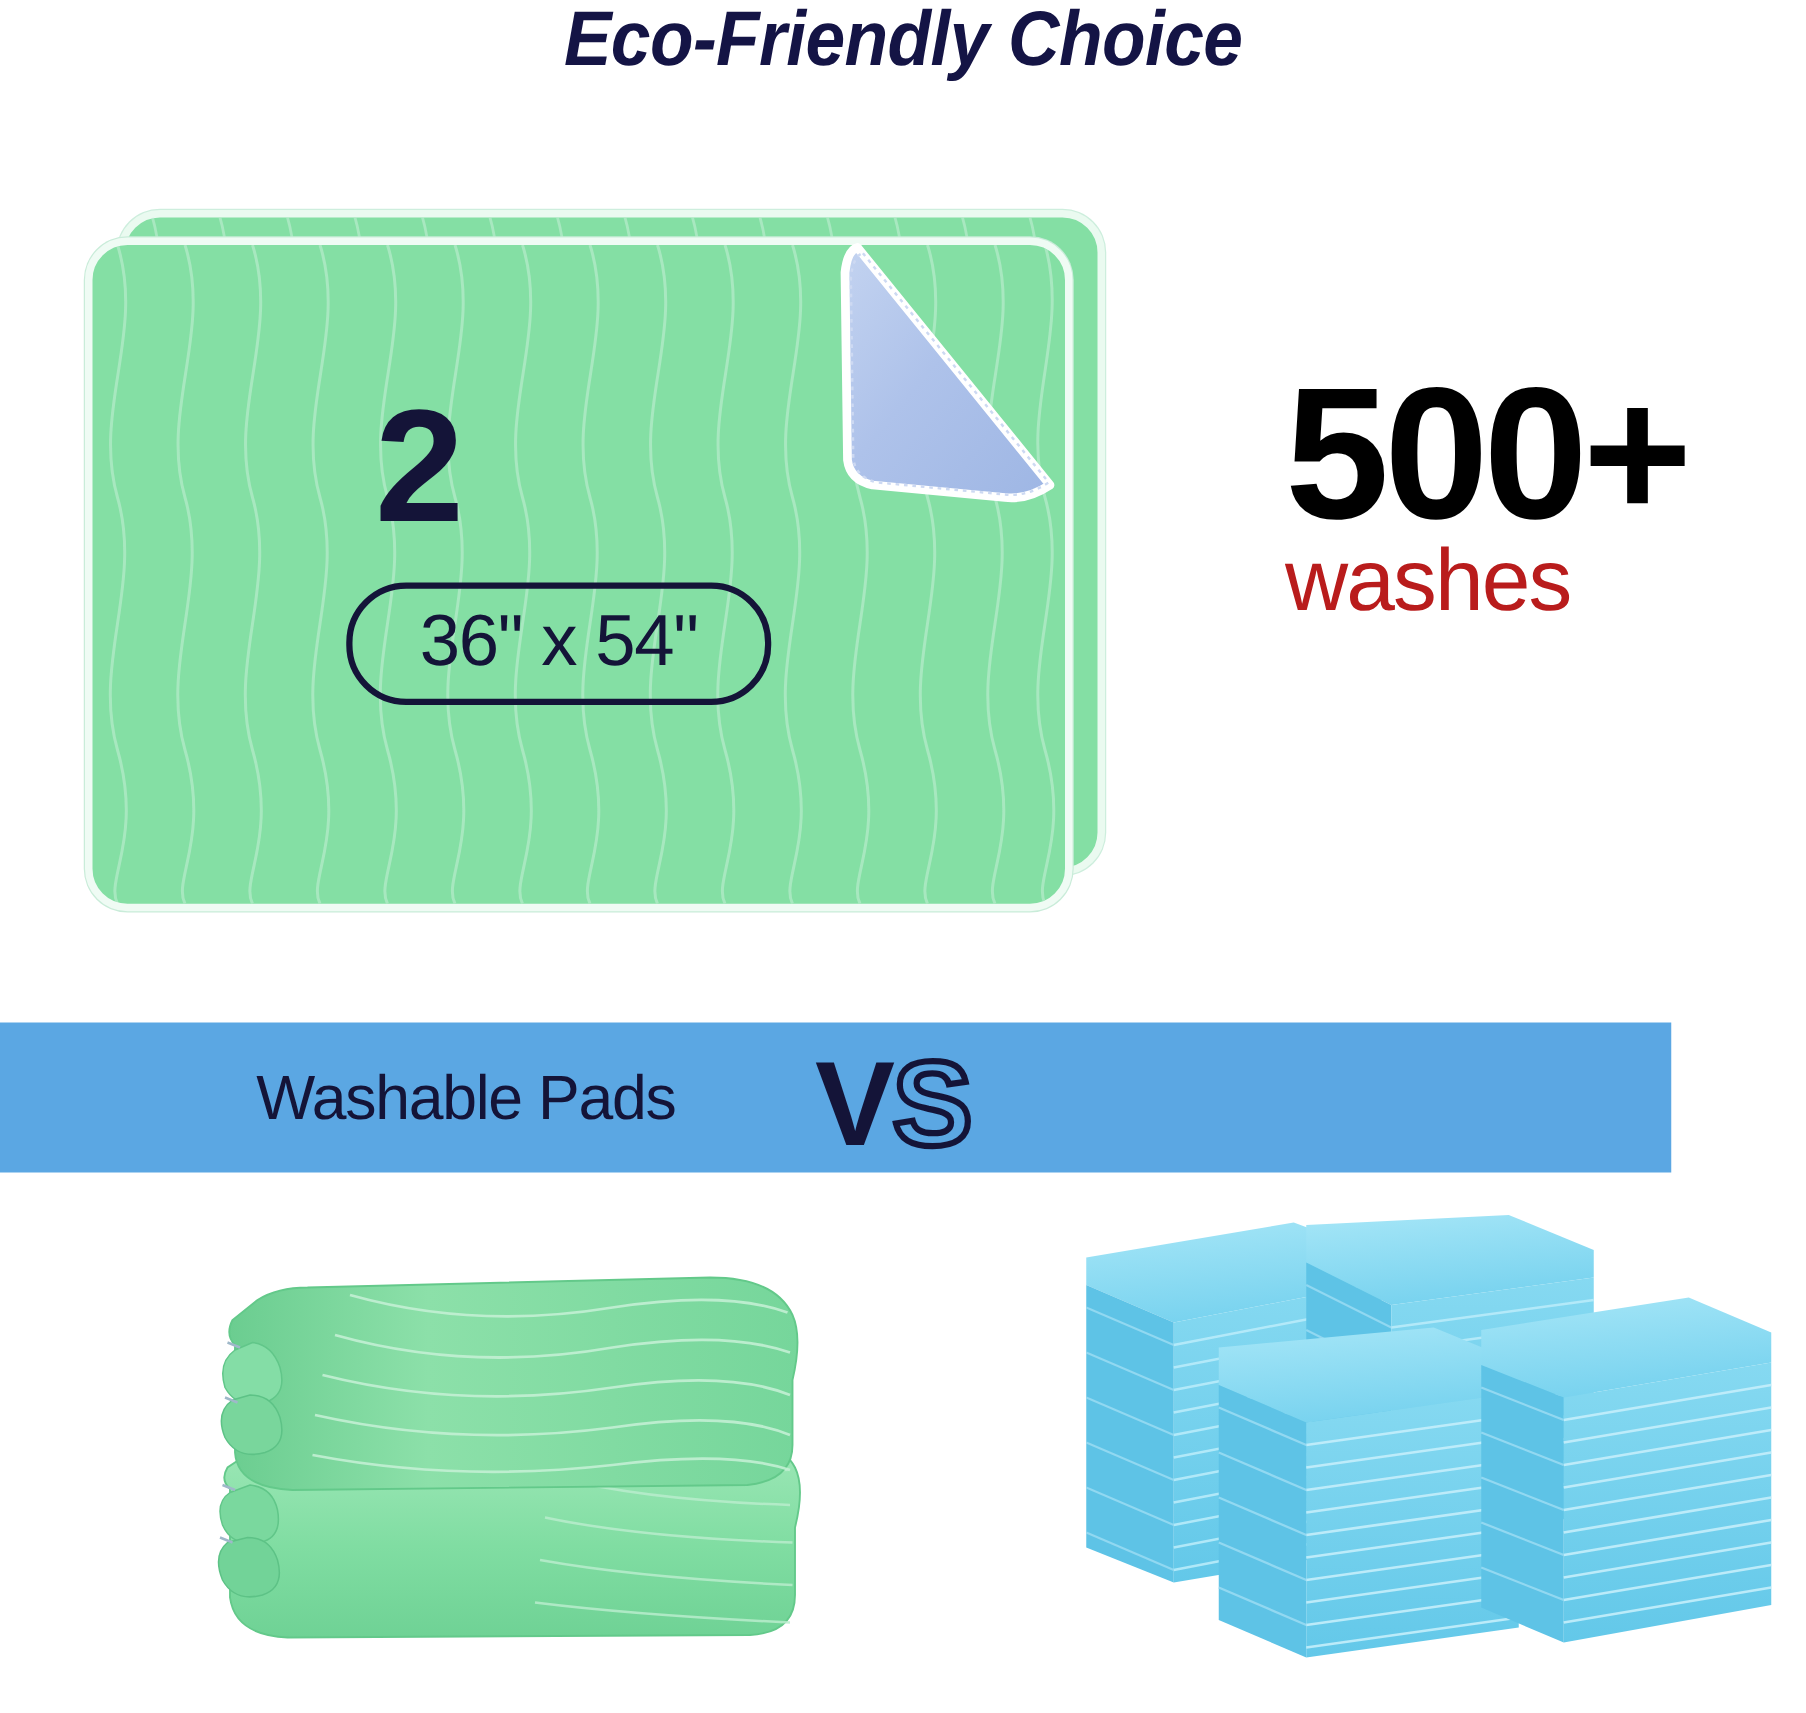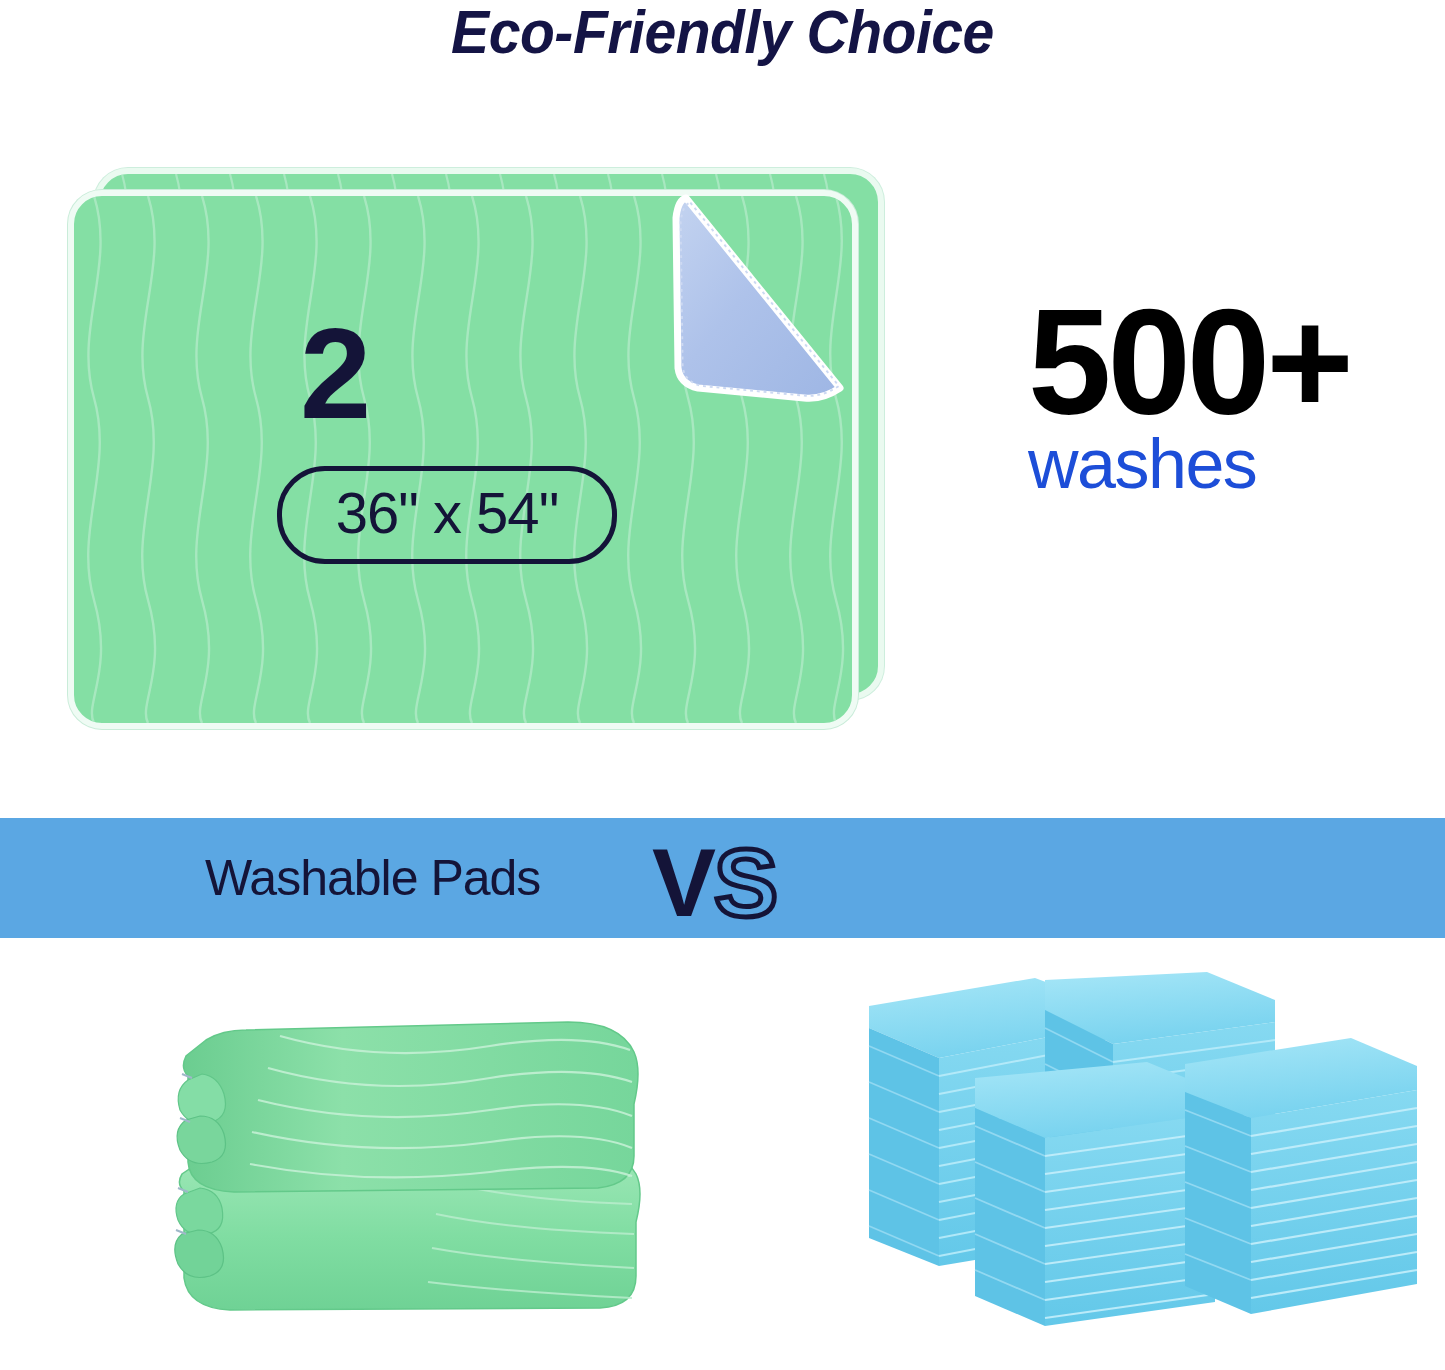--- a/index.html
+++ b/index.html
@@ -59,26 +59,26 @@
     font-size:58px;font-weight:400;color:#141438;letter-spacing:-1px;
     line-height:1;margin-top:-4px;white-space:nowrap;
   }
 
   
   #claim{position:absolute;left:1028px;top:222px;width:400px;}
   #claim .l1{font-size:68px;line-height:.96;font-weight:400;color:#141438;
              letter-spacing:-1.5px;white-space:nowrap;}
   #claim .l2{font-size:150px;line-height:.86;font-weight:bold;color:#000000;
              letter-spacing:-4px;white-space:nowrap;margin-top:6px;}
-  #claim .l3{font-size:70px;line-height:1;font-weight:400;color:#1d4ed8;
+  #claim .l3{font-size:70px;line-height:1;font-weight:400;color:#b91c1c;
              letter-spacing:-1.5px;white-space:nowrap;margin-top:2px;}
 
   
   #banner{
-    position:absolute;left:0;top:818px;width:1445px;height:120px;
+    position:absolute;left:0;top:818px;width:1337px;height:120px;
     background:#5ba7e3;
   }
   #banner .lbl{
     position:absolute;top:50%;transform:translateY(-50%);
     font-size:50px;font-weight:400;color:#141438;letter-spacing:-1px;
     white-space:nowrap;
   }
   #lbl-left{left:205px;}
   #lbl-right{left:868px;}
   #vs{position:absolute;left:652px;top:18px;width:160px;height:88px;}

